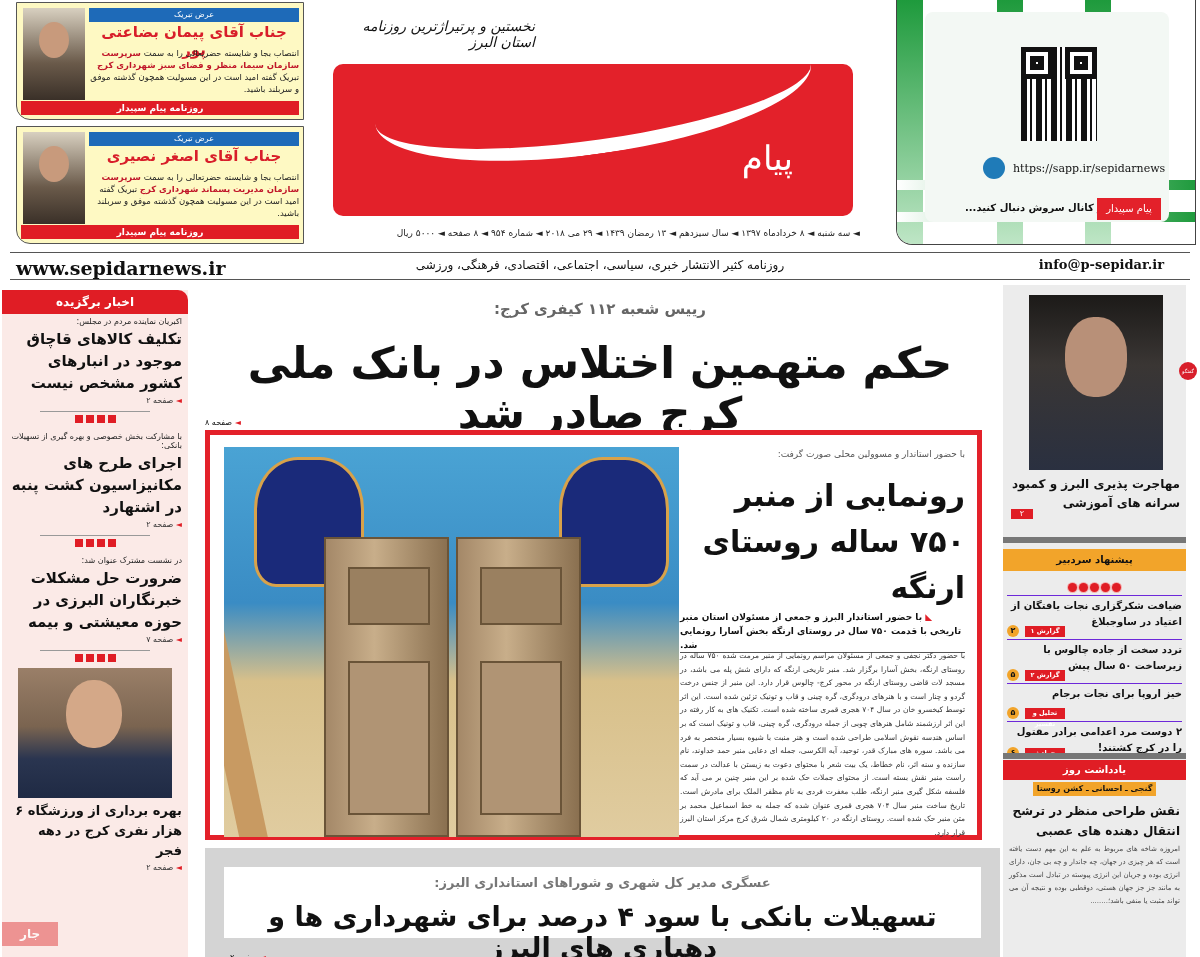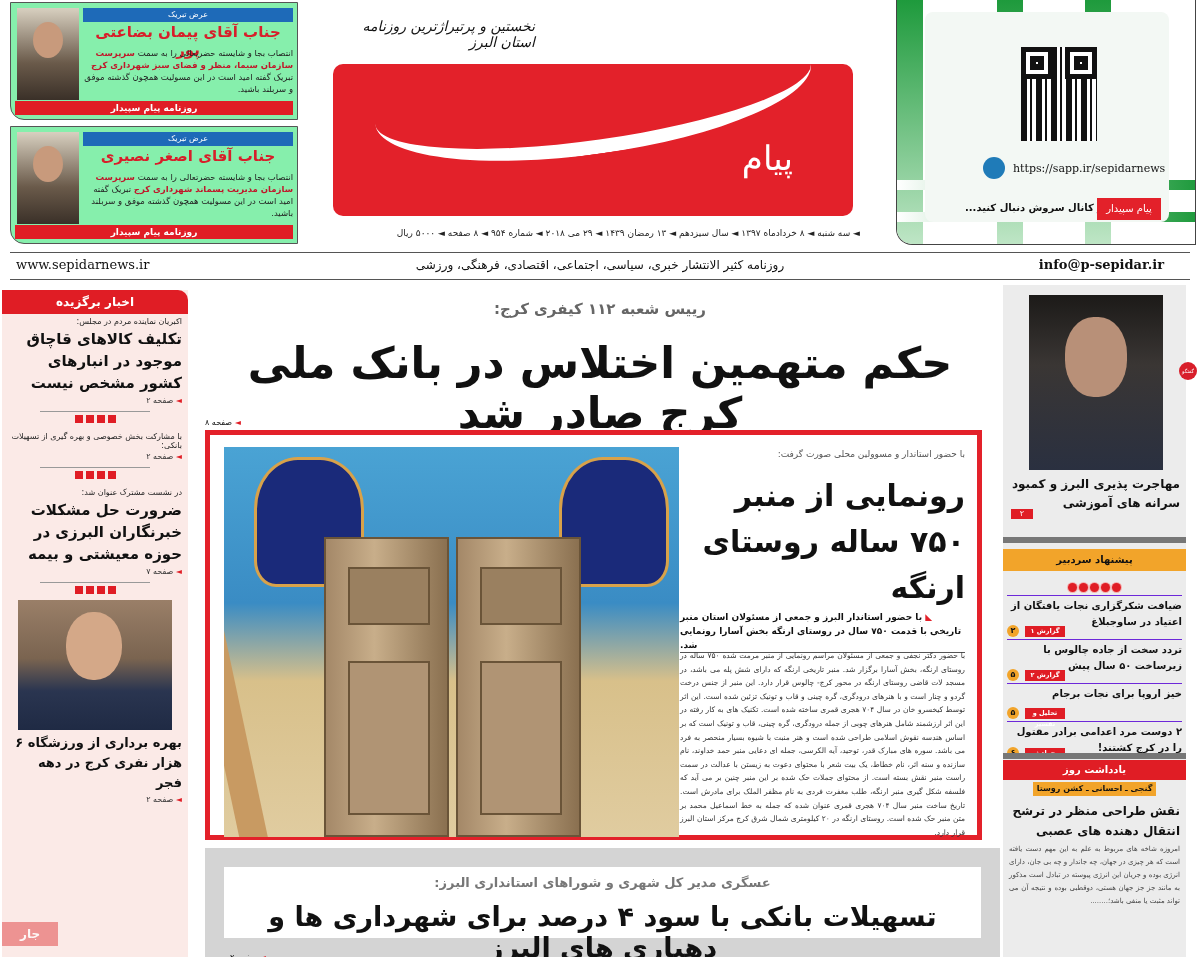--- a/index.html
+++ b/index.html
@@ -1,18 +1,18 @@
 <!DOCTYPE html>
 <html><head>
 <meta charset="utf-8">
 <style>
 *{box-sizing:border-box;margin:0;padding:0}
 body{width:1200px;height:957px;background:#fff;font-family:"DejaVu Sans",sans-serif;color:#111;position:relative;overflow:hidden;direction:ltr}
 
-.cbox{position:absolute;left:10px;width:288px;border:1px solid #555;border-radius:0 0 0 14px;background:#86efac;padding:3px}
+.cbox{position:absolute;left:16px;width:288px;border:1px solid #555;border-radius:0 0 0 14px;background:#fef9c3;padding:3px}
 .cbox .photo{position:absolute;left:6px;top:5px;width:62px;height:92px;background:linear-gradient(#d8d0c0,#6a5a4a 60%,#3a3028)}
 .cbox .photo::after{content:"";position:absolute;left:16px;top:14px;width:30px;height:36px;border-radius:50%;background:#c89a7c}
 .cbox .band{position:absolute;left:72px;right:4px;top:5px;height:14px;background:#1e6ab8;color:#fff;font-size:8px;text-align:center;line-height:14px}
 .cbox .name{position:absolute;left:72px;right:4px;top:20px;font-weight:bold;color:#d81e2a;font-size:15px;text-align:center;direction:rtl}
 .cbox .txt{position:absolute;left:72px;right:4px;top:44px;font-size:8.5px;line-height:12px;direction:rtl;text-align:right;color:#222}
 .cbox .txt b{color:#c0172a}
 .cbox .foot{position:absolute;left:4px;right:4px;bottom:4px;height:14px;background:#e01d25;color:#fff;font-size:9px;font-weight:bold;text-align:center;line-height:14px;direction:rtl}
 
 .logo{position:absolute;left:333px;top:64px;width:520px;height:152px;background:#e3212a;border-radius:10px;overflow:hidden}
 .logo .big{position:absolute;right:40px;top:10px;font-family:"DejaVu Serif",serif;font-size:92px;color:#fff;font-weight:bold;direction:rtl;text-shadow:2px 2px 0 #6a0c10}
@@ -28,21 +28,21 @@
  repeating-linear-gradient(90deg,#111 0 6px,#fff 6px 9px,#111 9px 11px,#fff 11px 15px),#111}
 .qr .code::before,.qr .code::after{content:"";position:absolute;width:22px;height:22px;border:5px solid #111;background:#fff;box-shadow:inset 0 0 0 4px #fff, inset 0 0 0 10px #111}
 .qr .code::before{left:0;top:0}.qr .code::after{right:0;top:0}
 .qr .url{position:absolute;left:88px;top:150px;font-family:"DejaVu Serif",serif;font-size:11px;color:#111}
 .qr .soroosh{position:absolute;left:58px;top:145px;width:22px;height:22px;border-radius:50%;background:#1f7bb8}
 .qr .follow{position:absolute;left:40px;top:190px;font-size:10px;font-weight:bold;direction:rtl}
 .qr .minilogo{position:absolute;left:172px;top:186px;width:64px;height:22px;background:#e3212a;color:#fff;font-size:10px;text-align:center;line-height:22px;direction:rtl}
 .qr .hband{position:absolute;left:0;width:300px;height:10px;background:linear-gradient(90deg,#fff,#1e9a3c)}
 
 .sub{position:absolute;left:10px;right:10px;top:252px;height:28px;border-top:1px solid #555;border-bottom:1px solid #555}
-.sub .l{position:absolute;left:6px;top:4px;font-family:"DejaVu Serif",serif;font-size:13px;font-weight:normal}
+.sub .l{position:absolute;left:6px;top:4px;font-family:"DejaVu Serif",serif;font-size:19px;font-weight:bold}
 .sub .c{position:absolute;left:0;right:0;top:5px;text-align:center;font-size:12px;direction:rtl}
 .sub .r{position:absolute;right:26px;top:4px;font-family:"DejaVu Serif",serif;font-size:13px;font-weight:bold}
 
 .lcol{position:absolute;left:2px;top:290px;width:186px;height:667px;background:#fbeae7}
 .lcol .hdr{height:24px;background:#e01d25;color:#fff;border-radius:0 10px 0 0;text-align:center;font-weight:bold;font-size:12px;line-height:24px;direction:rtl}
 .litem{text-align:right;direction:rtl;padding:3px 6px}
 .litem .kick{font-size:8px;color:#222;margin-bottom:2px}
 .litem .hl{font-size:15px;font-weight:bold;line-height:22px}
 .litem .pg{font-size:8px;color:#333;margin-top:2px}
 .litem .pg::before{content:"◄ ";color:#e01d25}
@@ -146,20 +146,21 @@
     <div class="pg">صفحه ۲</div>
   </div>
   <div class="squares">
       <span></span>
       <span></span>
       <span></span>
       <span></span>
     </div>
   <div class="litem">
     <div class="kick">با مشارکت بخش خصوصی و بهره گیری از تسهیلات بانکی:</div>
+    <div class="hl">اجرای طرح های مکانیزاسیون کشت پنبه در اشتهارد</div>
     <div class="pg">صفحه ۲</div>
   </div>
   <div class="squares">
       <span></span>
       <span></span>
       <span></span>
       <span></span>
     </div>
   <div class="litem">
     <div class="kick">در نشست مشترک عنوان شد:</div>

